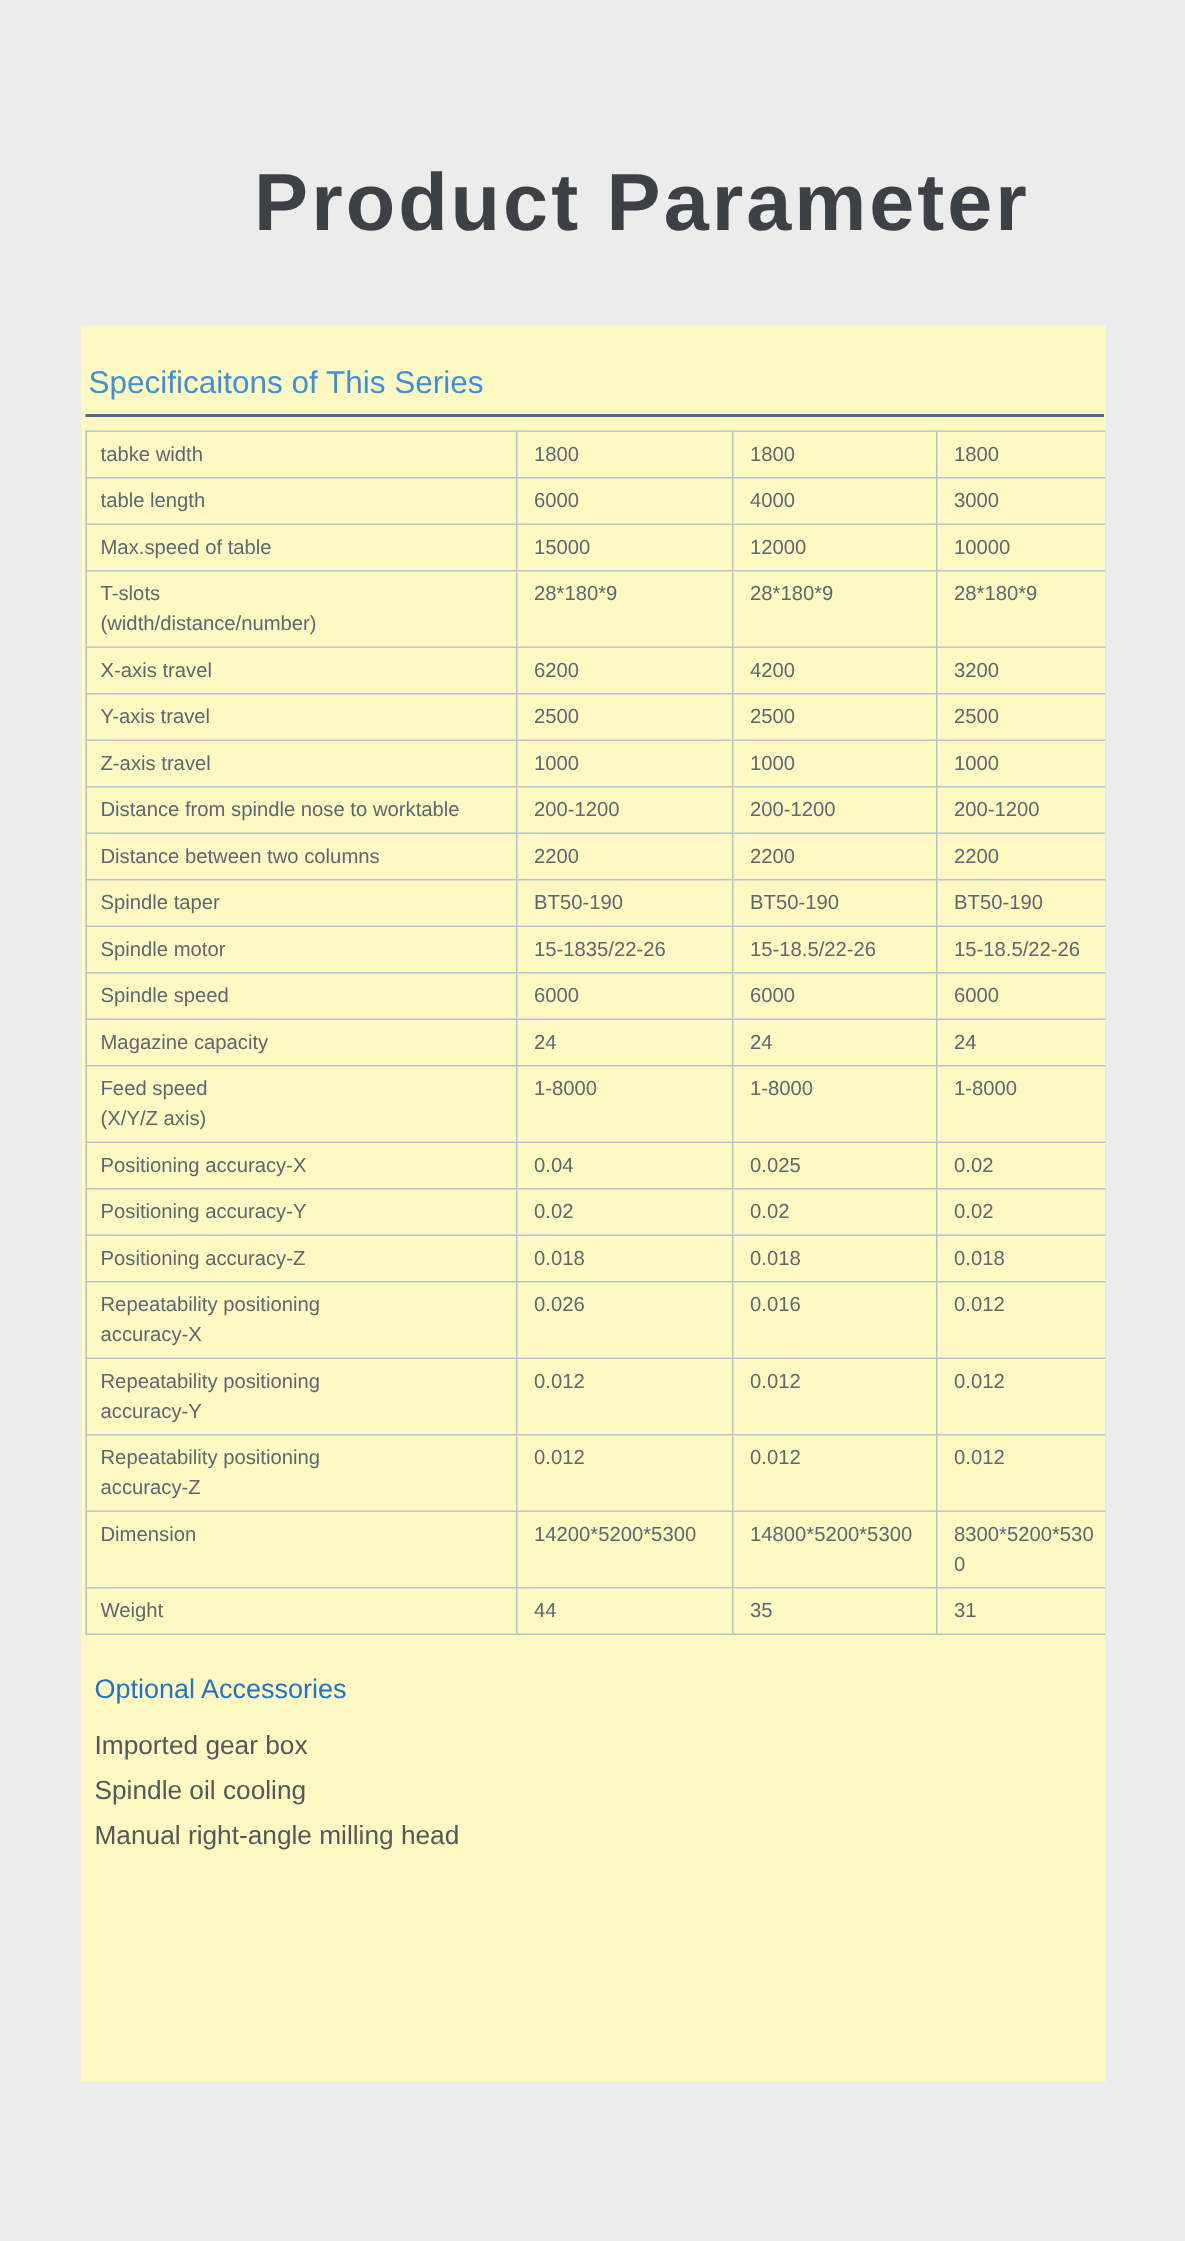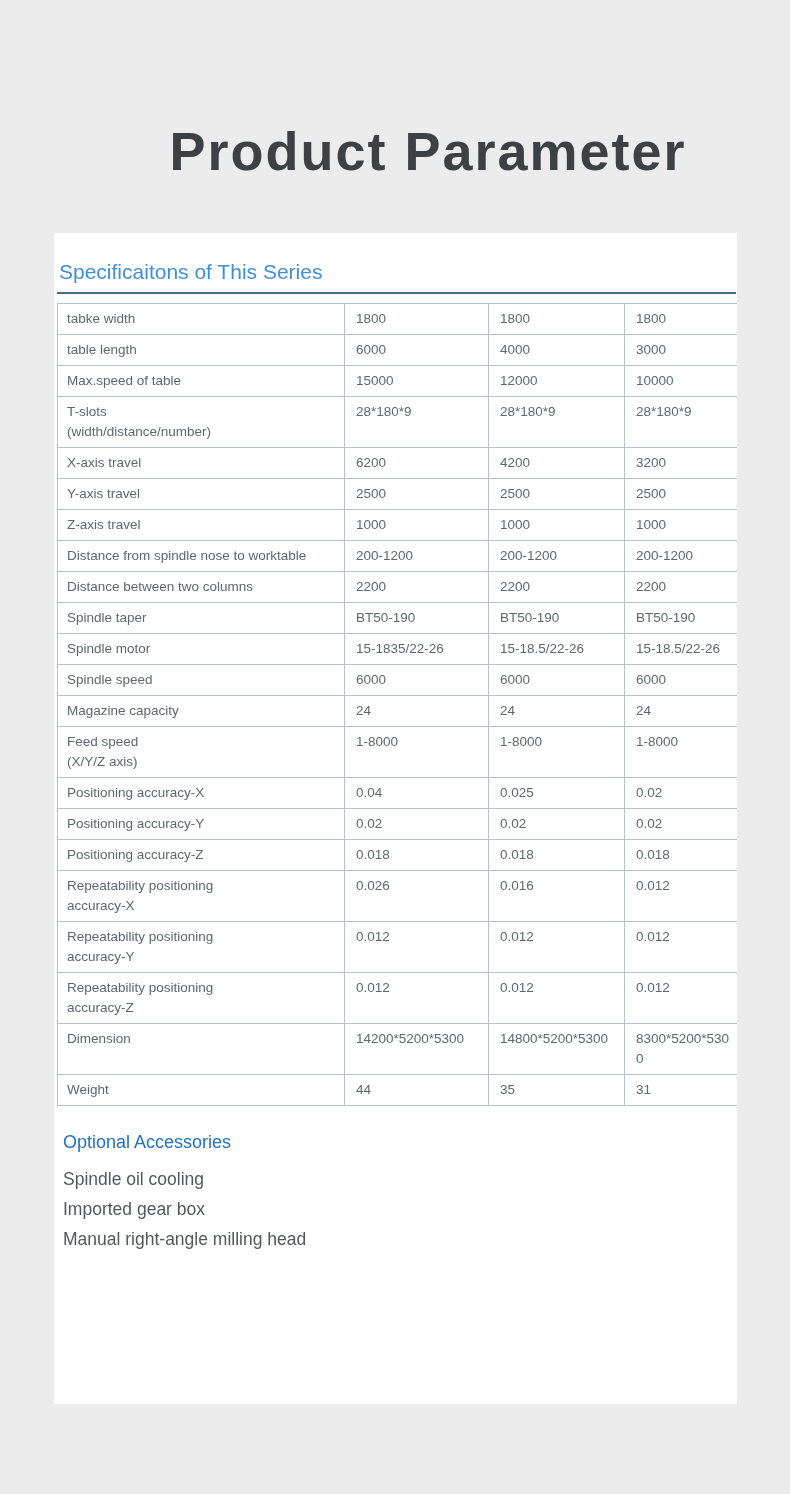--- a/index.html
+++ b/index.html
@@ -7,34 +7,34 @@
   body {
     width: 790px;
     height: 1494px;
     background: #ececec;
     font-family: "Liberation Sans", "DejaVu Sans", sans-serif;
     position: relative;
     overflow: hidden;
   }
   .page-header { height: 217px; }
   .page-title {
-    margin: 16px;
+    margin: 0;
     padding: 104px 0 0 66px;
     text-align: center;
     font-size: 54px;
     line-height: 1.15;
     font-weight: 700;
     letter-spacing: 2px;
     color: #3d4045;
   }
   .card {
     width: 683px;
     height: 1171px;
     margin-left: 54px;
-    background: #ffffff;
+    background: #fef9c3;
     padding: 26px 0 0 3px;
     overflow: hidden;
   }
   .card-heading {
     margin: 0;
     padding-left: 2px;
     font-size: 21px;
     font-weight: 400;
     line-height: 26px;
     color: #4090d9;
@@ -242,19 +242,19 @@
           <td class="value-cell">35</td>
           <td class="value-cell">31</td>
         </tr>
       </tbody>
   </table>
 
   <div class="accessories">
     <div class="acc-col-optional">
       <h3 class="acc-heading">Optional Accessories</h3>
       <ul class="acc-list">
+          <li>Imported gear box</li>
           <li>Spindle oil cooling</li>
-          <li>Imported gear box</li>
           <li>Manual right-angle milling head</li>
         </ul>
     </div>
   </div>
 </div>
 
 </body></html>

